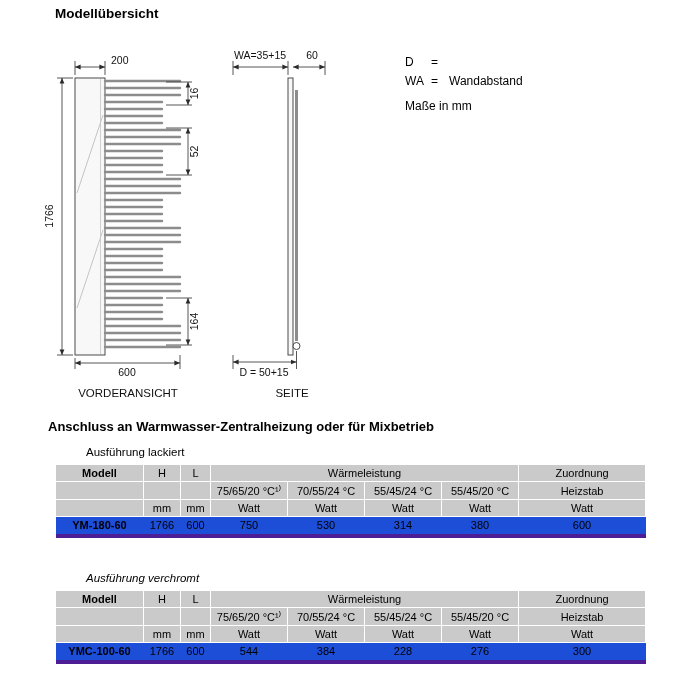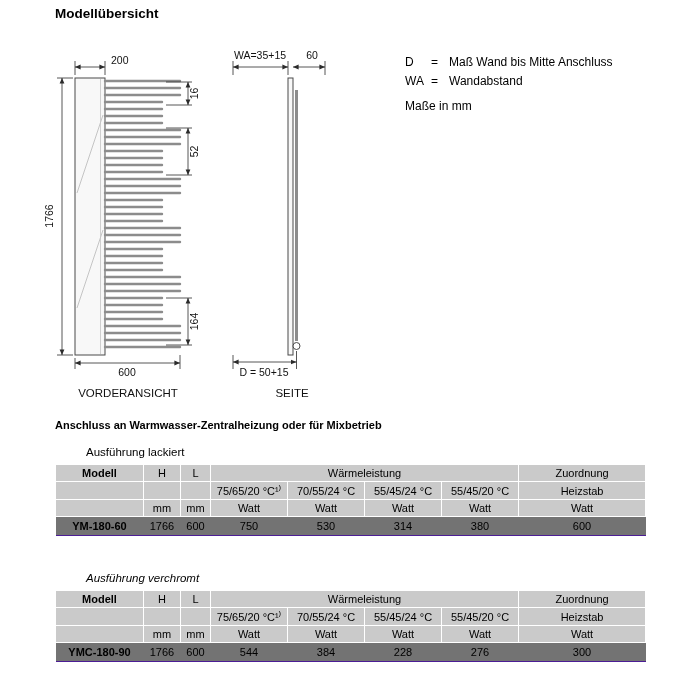--- a/index.html
+++ b/index.html
@@ -20,33 +20,33 @@
   .dim { stroke:#2b2b2b; stroke-width:0.8; }
   .sideline { stroke:#8c8c8c; stroke-width:3; }
   .conn { fill:#fff; stroke:#4a4a4a; stroke-width:1; }
 
   .legend { position:absolute; left:405px; top:55px; font-size:12px; }
   .legend-row { display:flex; margin-bottom:5px; }
   .lk { width:26px; }
   .le { width:18px; }
   .legend-note { margin-top:11px; }
 
-  .section-heading { position:absolute; left:55px; top:419px; font-size:11px; font-weight:bold;text-align:right; }
+  .section-heading { position:absolute; left:48px; top:419px; font-size:13px; font-weight:bold;text-align:right; }
   .caption { position:absolute; left:55px; font-size:11.5px;margin-left:31px; }
   .caption1 { top:446px; }
   .caption2 { top:572px;font-style:italic; }
   .tablewrap { position:absolute; left:55px; }
   .table1 { top:464px; }
   .table2 { top:590px; }
 
   table { border-collapse:collapse; table-layout:fixed; width:590px; font-size:11px; }
   th, td { font-weight:normal; text-align:center; padding:1px 1px; height:17px; vertical-align:middle; }
   thead th { background:#cacaca; border:1px solid #fff; }
   th.model-h { font-weight:bold; }
-  tbody td { background:#737373; border-bottom:1px solid #4c1d95; height:19px; }
+  tbody td { background:#1d4ed8; border-bottom:4px solid #4c1d95; height:19px; }
   td.model { font-weight:bold; }
 </style>
 </head>
 <body>
 
 <div class="page">
 
   <div class="title">Modellübersicht</div>
 
   <svg class="drawing" width="340" height="365" viewBox="0 0 340 365">
@@ -155,21 +155,20 @@
       <text x="224" y="331" text-anchor="middle">D = 50+15</text>
 
       <text class="view-label" x="252" y="352" text-anchor="middle">SEITE</text>
     </g>
   </svg>
 
   <div class="legend">
     <div class="legend-row">
       <span class="lk">D</span>
       <span class="le">=</span>
-      <span class="lt">Maß Wand bis Mitte Anschluss</span>
     </div>
     <div class="legend-row">
       <span class="lk">WA</span>
       <span class="le">=</span>
       <span class="lt">Wandabstand</span>
     </div>
     <div class="legend-note">Maße in mm</div>
   </div>
 
   <div class="section-heading">Anschluss an Warmwasser-Zentralheizung oder für Mixbetrieb</div>
@@ -268,21 +267,21 @@
           <th>mm</th>
           <th>Watt</th>
           <th>Watt</th>
           <th>Watt</th>
           <th>Watt</th>
           <th>Watt</th>
         </tr>
       </thead>
       <tbody>
         <tr>
-          <td class="model">YMC-180-90</td>
+          <td class="model">YMC-100-60</td>
           <td>1766</td>
           <td>600</td>
           <td>544</td>
           <td>384</td>
           <td>228</td>
           <td>276</td>
           <td>300</td>
         </tr>
       </tbody>
     </table>

